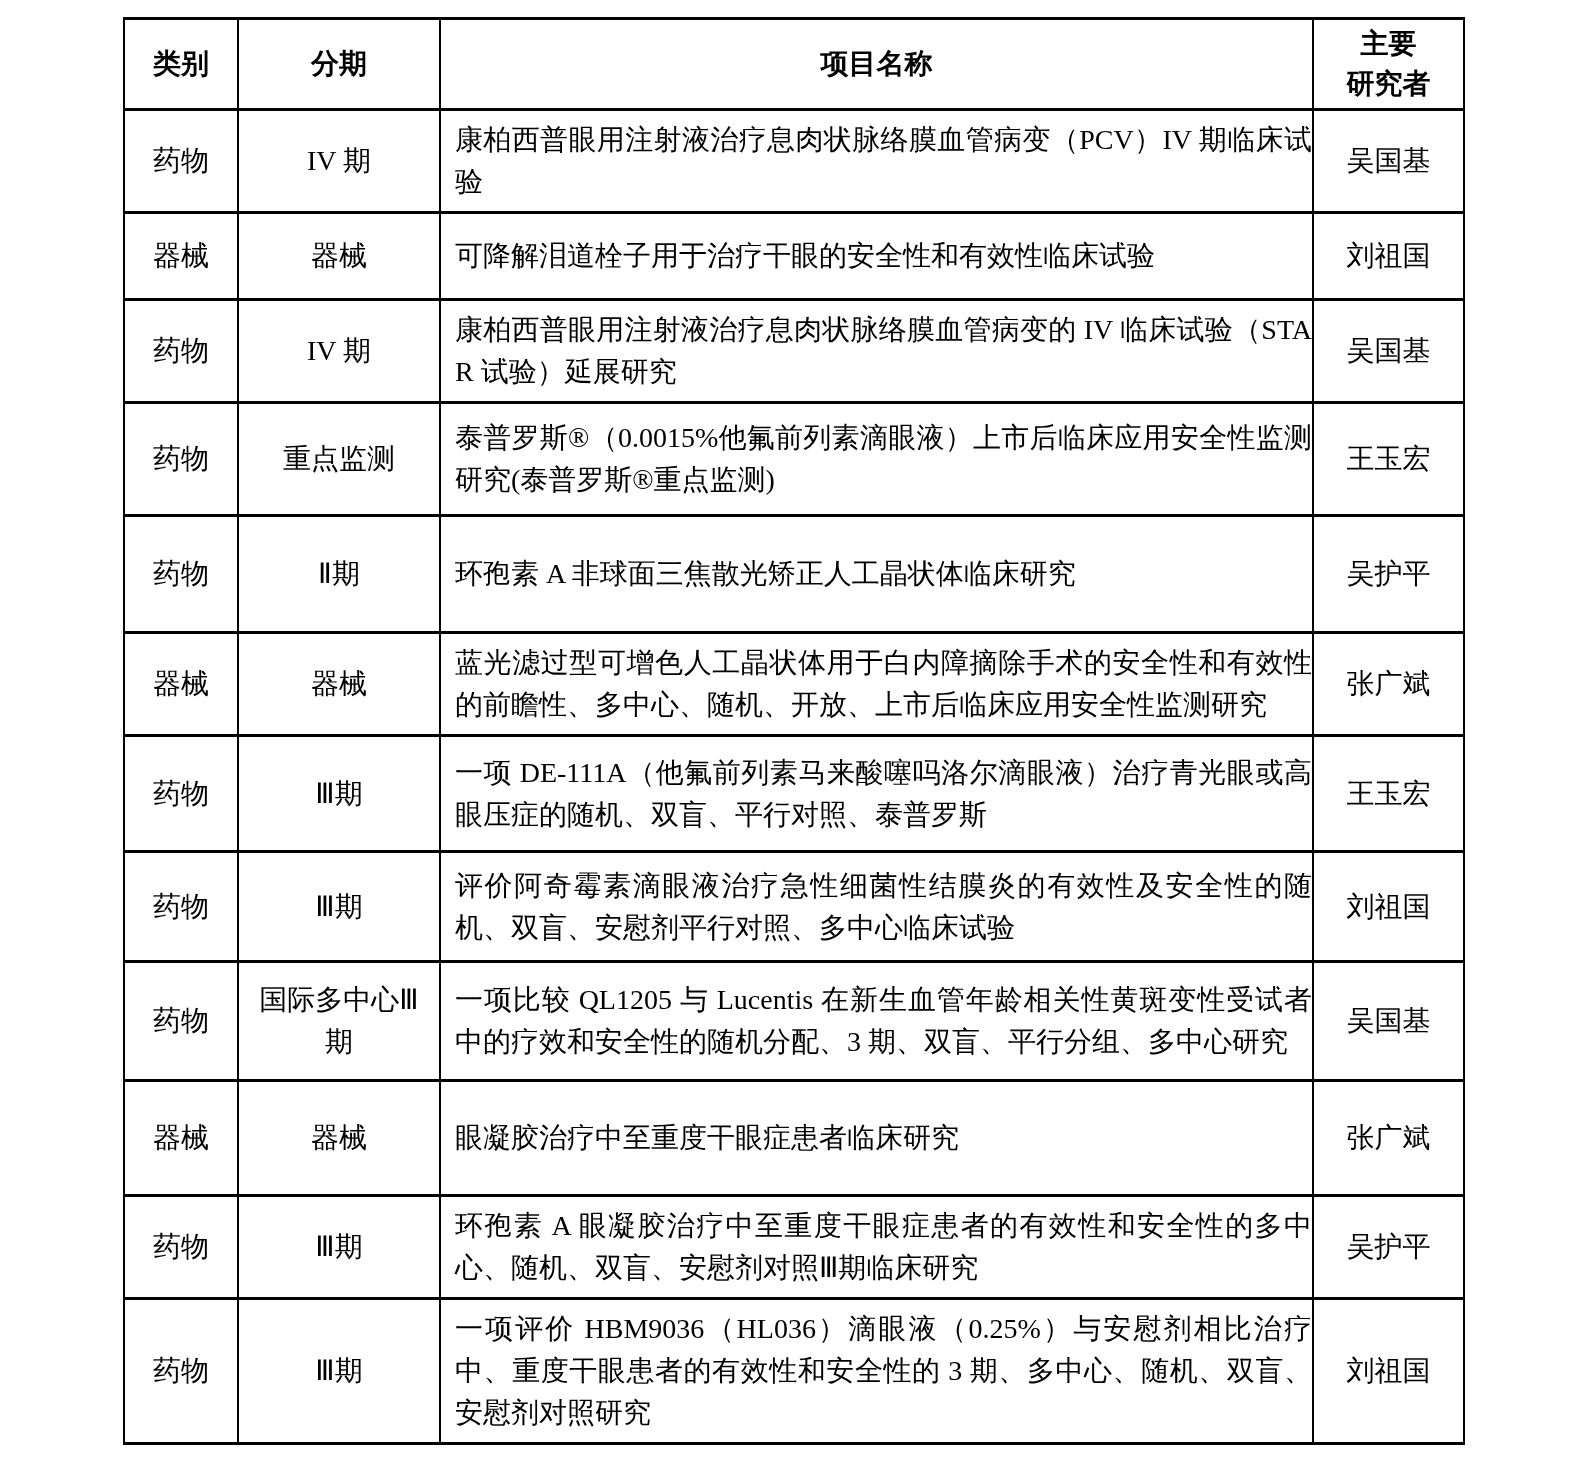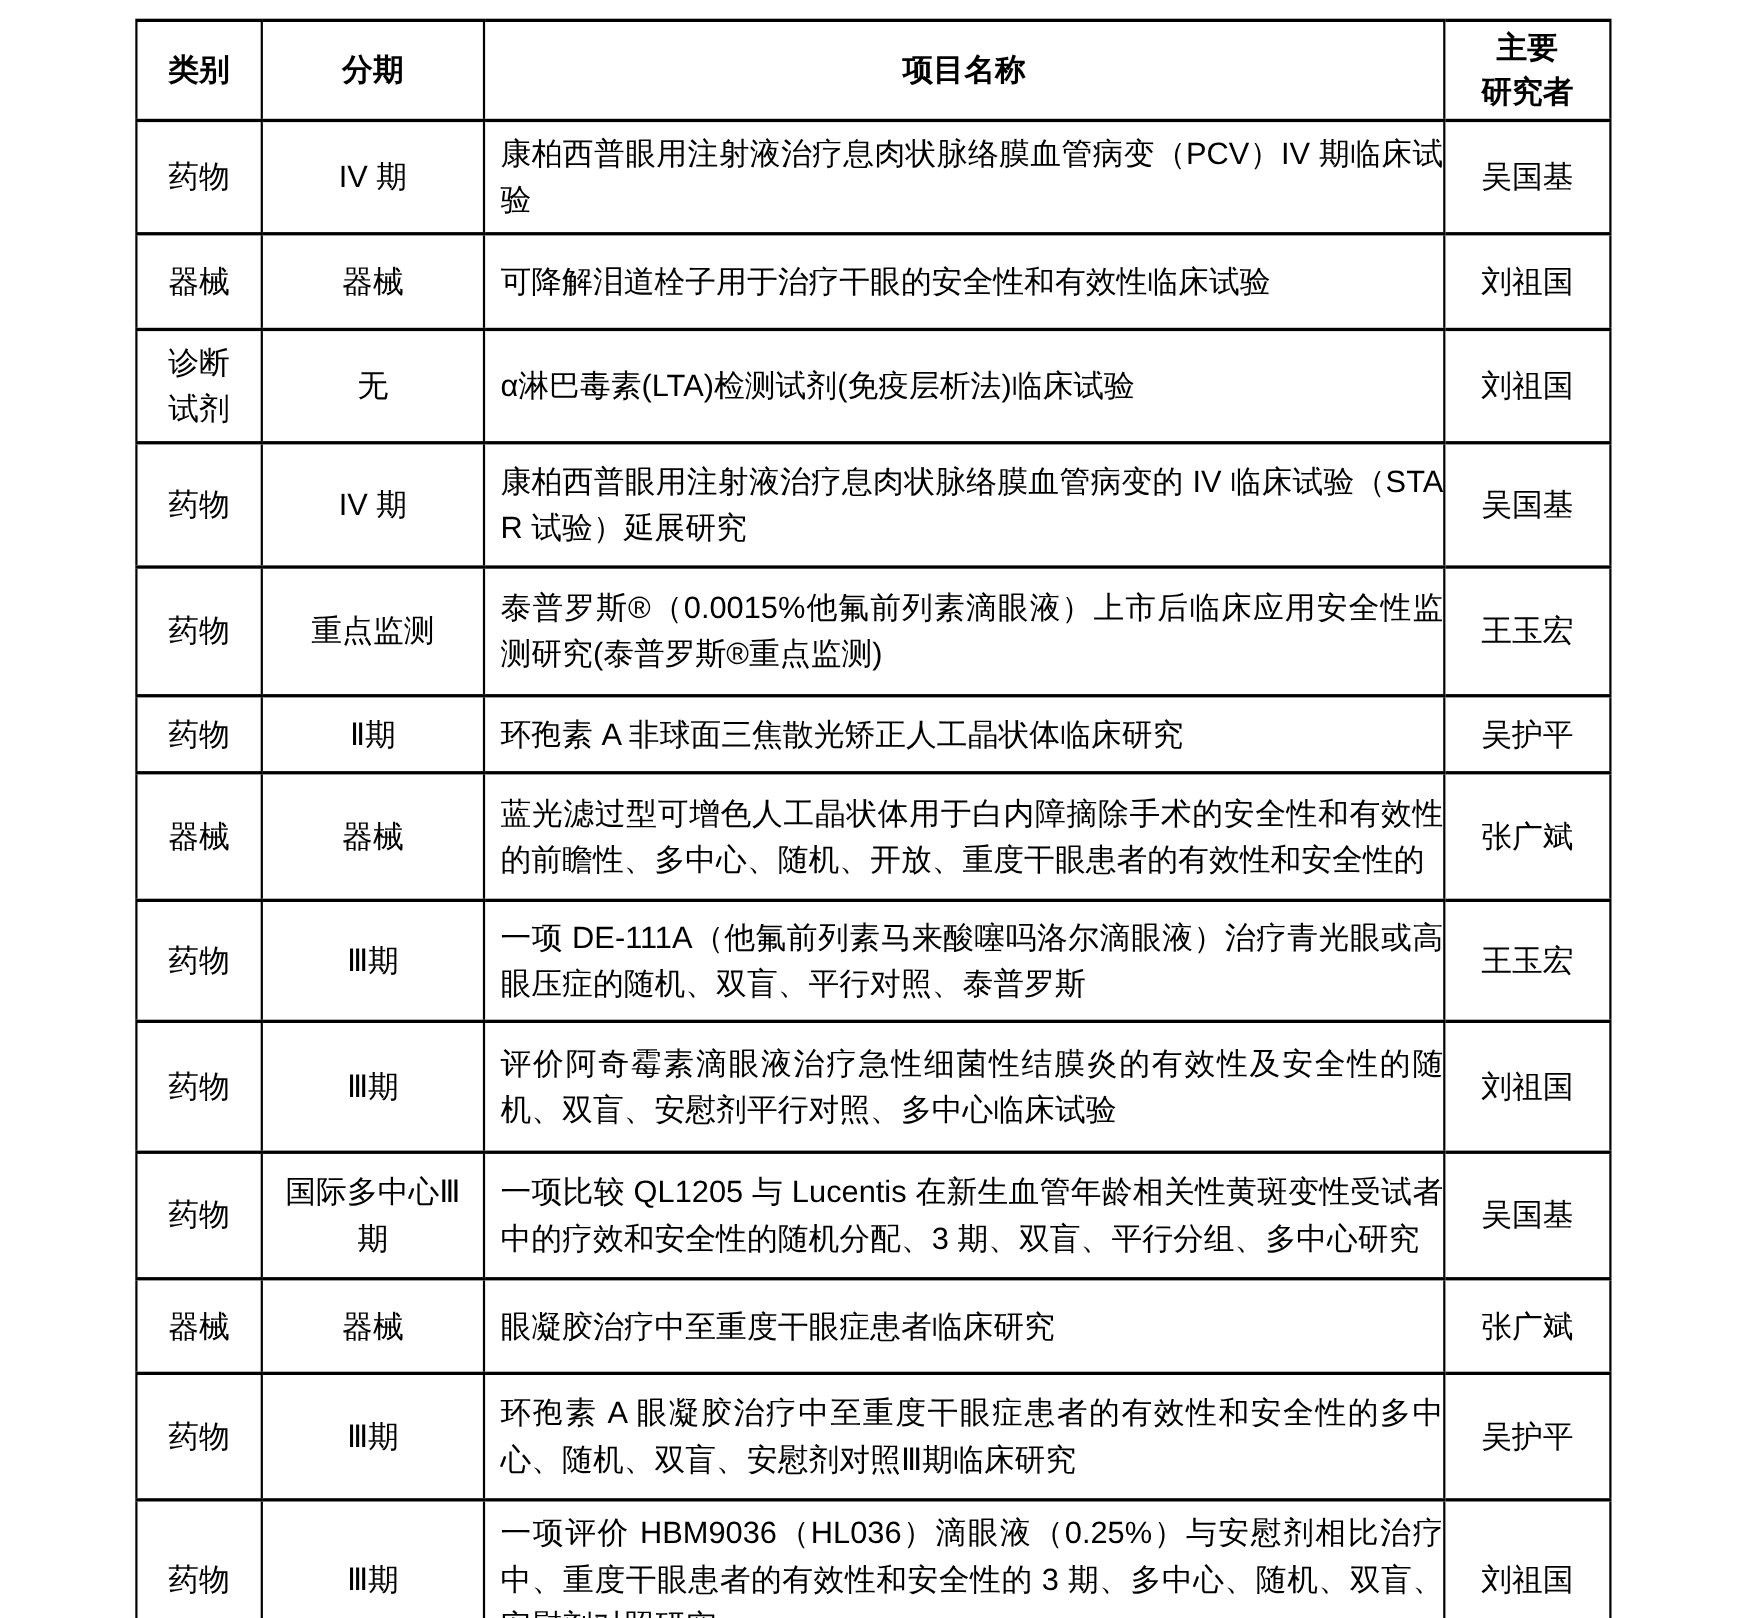--- a/index.html
+++ b/index.html
@@ -3,21 +3,21 @@
 <meta charset="utf-8">
 <style>
   * { box-sizing: border-box; }
   html, body { margin: 0; padding: 0; background: #ffffff; }
   .page {
     position: relative;
     width: 1404px;
     height: 1471px;
     background: #ffffff;
     color: #000000;
-    font-family: Liberation Sans, sans-serif;
+    font-family: Liberation Serif, serif;
   }
   table.trials {
     position: absolute;
     left: 123px;
     top: 17px;
     width: 1340px;
     border-collapse: collapse;
     table-layout: fixed;
   }
   col.c1 { width: 114px; }
@@ -91,27 +91,20 @@
     <td class="investigator">吴国基</td>
   </tr>
 
   <tr>
     <td class="category">器械</td>
     <td class="phase">器械</td>
     <td class="project">可降解泪道栓子用于治疗干眼的安全性和有效性临床试验</td>
     <td class="investigator">刘祖国</td>
   </tr>
 
-  <tr>
-    <td class="category">诊断
-试剂</td>
-    <td class="phase">无</td>
-    <td class="project">α淋巴毒素(LTA)检测试剂(免疫层析法)临床试验</td>
-    <td class="investigator">刘祖国</td>
-  </tr>
 
   <tr>
     <td class="category">药物</td>
     <td class="phase">IV 期</td>
     <td class="project">康柏西普眼用注射液治疗息肉状脉络膜血管病变的 IV 临床试验（STAR 试验）延展研究</td>
     <td class="investigator">吴国基</td>
   </tr>
 
   <tr>
     <td class="category">药物</td>
@@ -123,21 +116,21 @@
   <tr>
     <td class="category">药物</td>
     <td class="phase">Ⅱ期</td>
     <td class="project">环孢素 A 非球面三焦散光矫正人工晶状体临床研究</td>
     <td class="investigator">吴护平</td>
   </tr>
 
   <tr>
     <td class="category">器械</td>
     <td class="phase">器械</td>
-    <td class="project">蓝光滤过型可增色人工晶状体用于白内障摘除手术的安全性和有效性的前瞻性、多中心、随机、开放、重度干眼患者的有效性和安全性的</td>
+    <td class="project">蓝光滤过型可增色人工晶状体用于白内障摘除手术的安全性和有效性的前瞻性、多中心、随机、开放、上市后临床应用安全性监测研究</td>
     <td class="investigator">张广斌</td>
   </tr>
 
   <tr>
     <td class="category">药物</td>
     <td class="phase">Ⅲ期</td>
     <td class="project">一项 DE-111A（他氟前列素马来酸噻吗洛尔滴眼液）治疗青光眼或高眼压症的随机、双盲、平行对照、泰普罗斯</td>
     <td class="investigator">王玉宏</td>
   </tr>
 

